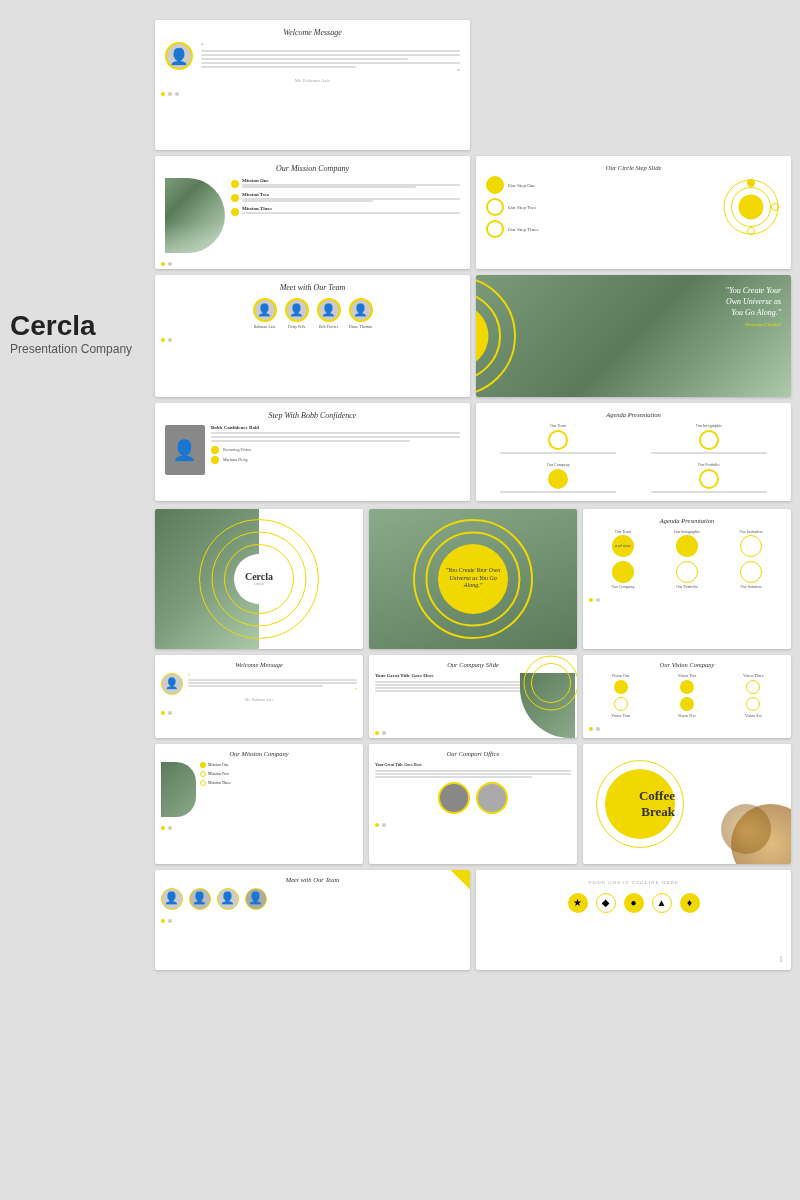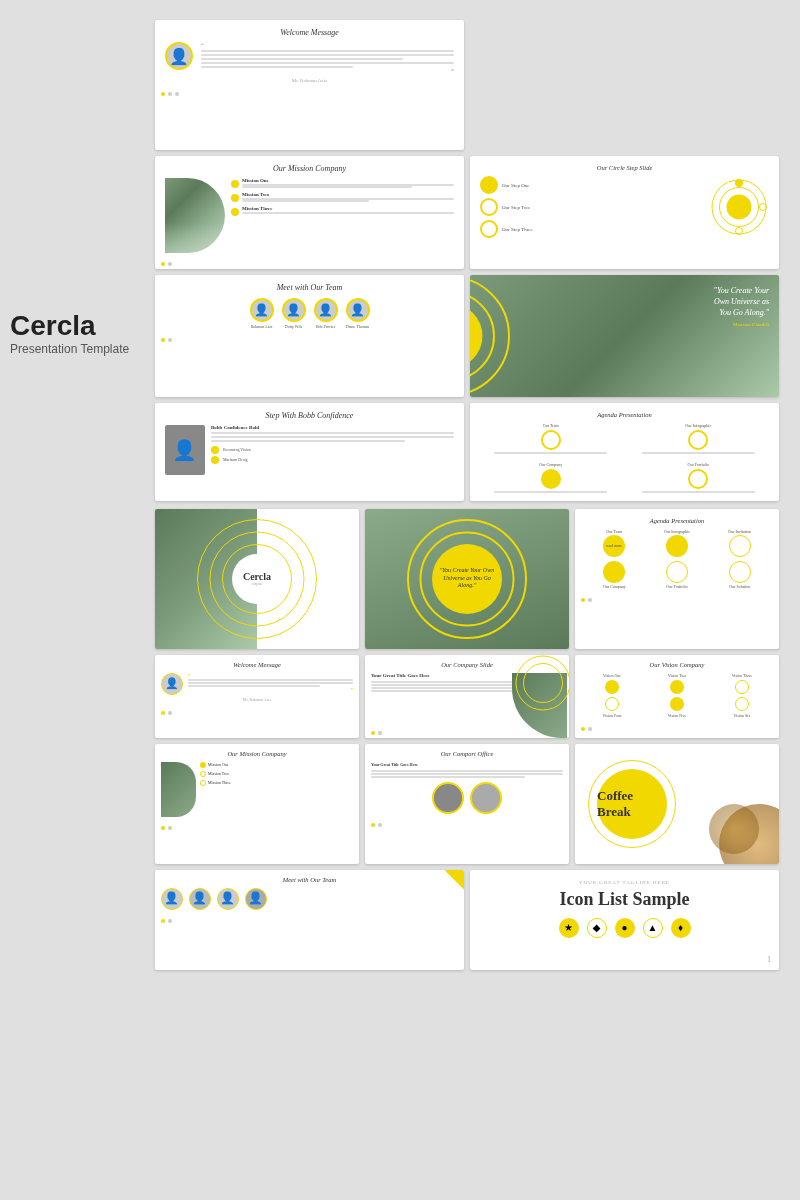--- a/index.html
+++ b/index.html
@@ -35,21 +35,21 @@
     .sidebar-title p {
       font-size: 12px;
       color: #555;
       font-family: Arial, sans-serif;
     }
 
     
     .all-slides {
       position: relative;
       margin-left: 155px;
-      margin-right: 21px;
+      margin-right: 9px;
     }
 
     
     .slides-row {
       display: grid;
       gap: 6px;
       margin-bottom: 6px;
     }
 
     .row-2 { grid-template-columns: 1fr 1fr; }
@@ -235,21 +235,21 @@
       pointer-events: none;
     }
   </style>
 </head>
 <body>
 
 <div class="page-wrapper">
 
   <div class="sidebar-title" style="position:absolute; left:10px; top:310px; width:145px;">
     <h1>Cercla</h1>
-    <p>Presentation Template</p>
+    <p>Presentation Company</p>
   </div>
 
   <div class="all-slides">
 
     <div class="slides-row row-2">
 
       <div class="slide-thumb" style="min-height:130px;">
         <div class="slide-thumb-inner">
           <div class="s-title lg">Welcome Message</div>
           <div class="wm-slide">
@@ -661,21 +661,21 @@
 
       <div class="slide-thumb" style="position:relative;overflow:hidden;min-height:120px;">
 
         <div style="position:absolute;right:0;bottom:0;width:80px;height:80px;background:radial-gradient(circle,#d4a04a,#8b5a1a);border-radius:50%;opacity:0.7;transform:translate(20px,20px);"></div>
         <div style="position:absolute;right:20px;bottom:10px;width:50px;height:50px;background:radial-gradient(circle,#c49030,#7a4e10);border-radius:50%;opacity:0.5;"></div>
 
         <div style="position:absolute;left:12px;top:15px;">
           <div style="position:relative;width:90px;height:90px;">
             <div style="position:absolute;top:50%;left:50%;transform:translate(-50%,-50%);width:88px;height:88px;border-radius:50%;border:1.5px solid #f0d800;"></div>
             <div style="position:absolute;top:50%;left:50%;transform:translate(-50%,-50%);width:70px;height:70px;border-radius:50%;background:#f0d800;display:flex;align-items:center;justify-content:center;">
-              <div style="font-size:13px;font-weight:bold;color:#333;font-family:Georgia,serif;text-align:left;line-height:1.2;">Coffee Break</div>
+              <div style="font-size:13px;font-weight:bold;color:#333;font-family:Georgia,serif;text-align:right;line-height:1.2;">Coffee Break</div>
             </div>
           </div>
         </div>
         <div style="height:120px;"></div>
       </div>
     </div>
 
     <div class="slides-row row-2" style="margin-top:6px;">
 
       <div class="slide-thumb">
@@ -700,21 +700,20 @@
         </div>
         <div class="slide-footer">
           <div class="footer-dot"></div>
           <div class="footer-dot gray"></div>
         </div>
       </div>
 
       <div class="slide-thumb" style="min-height:100px;">
         <div style="padding:10px;">
           <div style="font-size:5px;color:#aaa;letter-spacing:1px;text-transform:uppercase;text-align:center;margin-bottom:4px;">YOUR GREAT TAGLINE HERE</div>
-          <div style="font-size:18px;font-weight:bold;color:#333;font-family:Georgia,serif;text-align:center;">Icon List Sample</div>
 
           <div style="display:flex;justify-content:center;gap:8px;margin-top:8px;flex-wrap:wrap;">
             <div style="width:20px;height:20px;border-radius:50%;background:#f0d800;display:flex;align-items:center;justify-content:center;font-size:10px;">★</div>
             <div style="width:20px;height:20px;border-radius:50%;border:1.5px solid #f0d800;display:flex;align-items:center;justify-content:center;font-size:10px;">◆</div>
             <div style="width:20px;height:20px;border-radius:50%;background:#f0d800;display:flex;align-items:center;justify-content:center;font-size:10px;">●</div>
             <div style="width:20px;height:20px;border-radius:50%;border:1.5px solid #f0d800;display:flex;align-items:center;justify-content:center;font-size:10px;">▲</div>
             <div style="width:20px;height:20px;border-radius:50%;background:#f0d800;display:flex;align-items:center;justify-content:center;font-size:10px;">♦</div>
           </div>
 
           <div style="position:absolute;bottom:6px;right:8px;font-size:8px;color:#aaa;">1</div>

